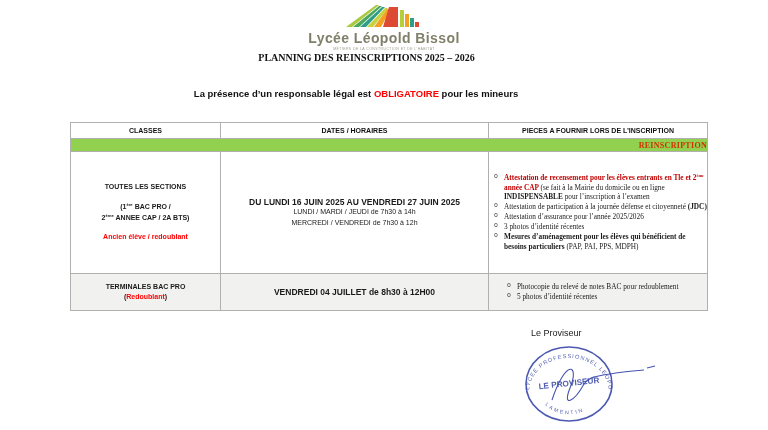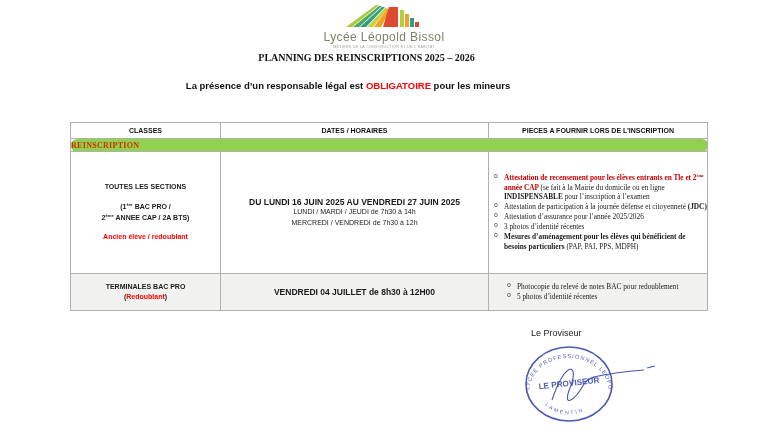--- a/index.html
+++ b/index.html
@@ -5,49 +5,49 @@
   html,body{margin:0;padding:0;background:#e8e8e8;}
   .page{
     position:relative;width:768px;height:430px;background:#ffffff;
     font-family:"Liberation Sans",sans-serif;color:#1a1a1a;overflow:hidden;
     margin:0 auto;
   }
   
   .doc-header{position:absolute;top:0;left:0;width:768px;text-align:center;}
   .logo-block{position:absolute;top:3px;left:0;width:768px;text-align:center;}
   .logo-graphic{display:block;margin:0 auto;}
-  .logo-name{font-size:12px;font-weight:normal;color:#80806a;letter-spacing:.4px;margin-top:1px;}
+  .logo-name{font-size:14px;font-weight:bold;color:#80806a;letter-spacing:.4px;margin-top:1px;}
   .logo-tagline{font-size:3.5px;color:#a0a092;letter-spacing:.4px;margin-top:1px;}
   .title{
     position:absolute;top:52px;left:0;width:733px;margin:0;text-align:center;
     font-family:"Liberation Serif",serif;font-size:10px;font-weight:bold;color:#111;
   }
   .subtitle{
-    position:absolute;top:80px;left:0;width:696px;margin:0;text-align:center;
+    position:absolute;top:80px;left:0;width:696px;margin:8px;text-align:center;
     font-size:9.5px;font-weight:bold;color:#111;
   }
   
   .b{font-weight:bold;}
   .r{color:var(--highlight-red,#ff0000);}
   .dr{color:var(--dark-red,#c00000);}
   .sup{vertical-align:super;font-size:.6em;}
   
   .planning{
     position:absolute;left:70px;top:122px;width:637px;
     border-collapse:collapse;table-layout:fixed;
   }
   .planning th,.planning td{border:1px solid #b0b0b0;padding:0;vertical-align:middle;}
   .planning thead th{
     height:15px;font-size:7px;font-weight:bold;text-align:center;color:#111;
     font-family:"Liberation Sans",sans-serif;
   }
   .banner-row td{
-    background:var(--banner-green,#92d050);height:12px;text-align:left;
+    background:var(--banner-green,#92d050);height:12px;text-align:right;
     font-family:"Liberation Serif",serif;font-weight:bold;font-size:8px;
-    color:var(--banner-red,#cc3300);letter-spacing:.3px;border-radius:6px;
+    color:var(--banner-red,#cc3300);letter-spacing:.3px;
   }
   .row-reinscription{height:122px;}
   .row-terminales{height:37px;}
   .row-terminales td{background:#f1f1f0;}
   .classes-cell{text-align:center;font-size:7px;line-height:1.5;padding:2px;}
   .classes-cell .rl.sp{height:9px;}
   .dates-cell{text-align:center;padding:2px;}
   .date-main{font-size:8.5px;font-weight:bold;}
   .row-reinscription .date-main{}
   .date-details div{font-size:7px;line-height:1.5;}

